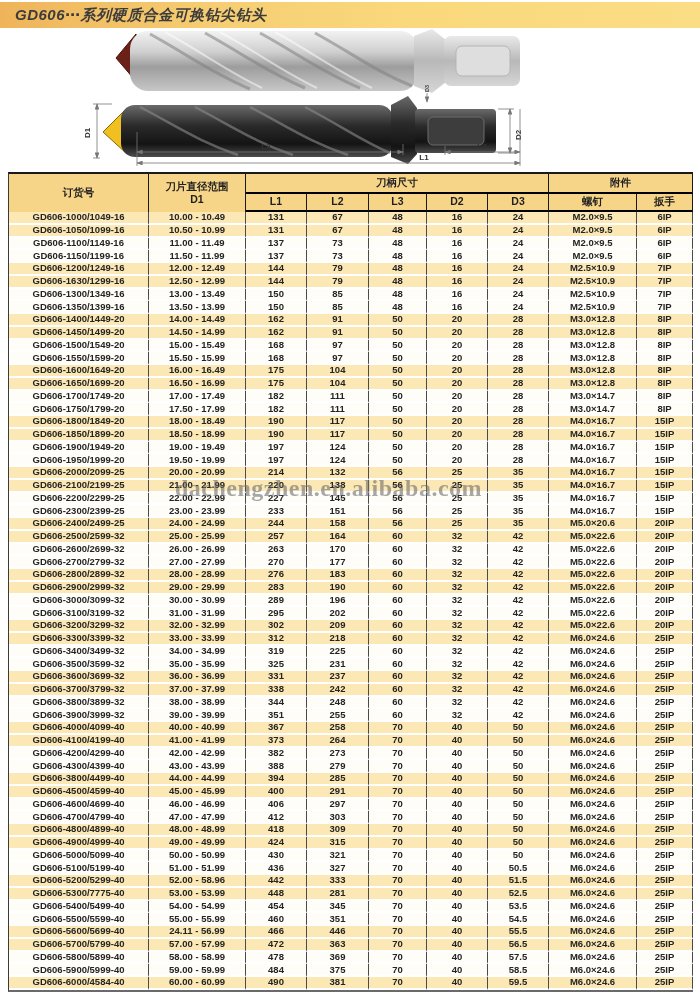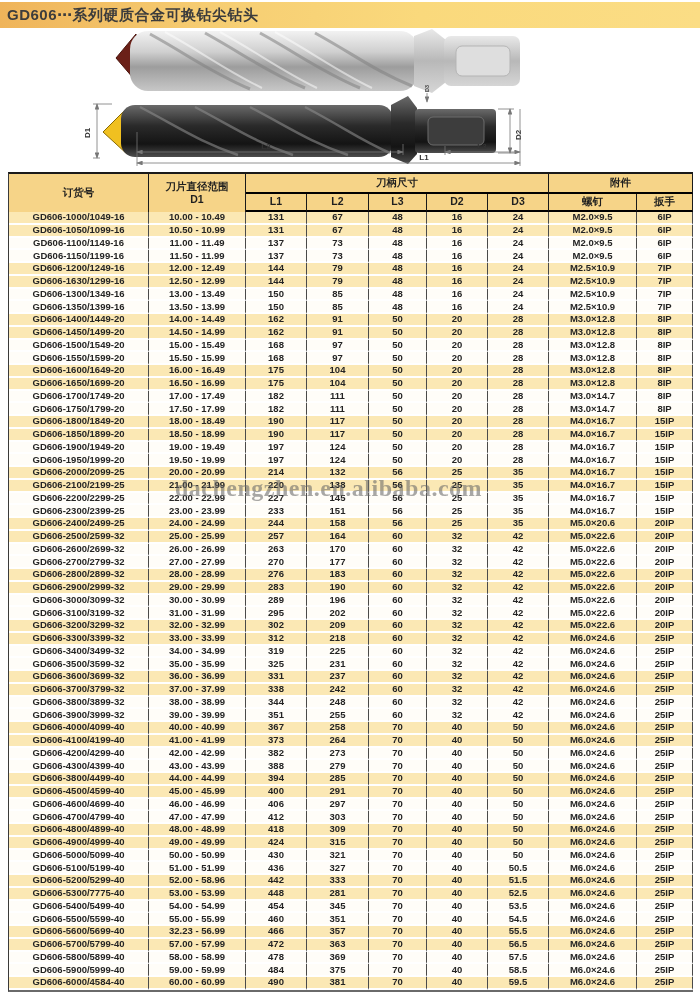--- a/index.html
+++ b/index.html
@@ -5,21 +5,21 @@
   html,body{margin:0;padding:0;}
   body{
     width:700px;height:1000px;position:relative;background:#ffffff;
     font-family:"Liberation Sans","DejaVu Sans",sans-serif;color:#222;
     overflow:hidden;
   }
   .titlebar{
     position:absolute;top:2px;left:0;width:700px;height:26px;
     background:linear-gradient(90deg,#efb45a 0%,#f6cd72 30%,#fad97c 60%,#fbdd85 100%);
     color:#3c3c3c;font-weight:bold;font-size:15px;line-height:26px;
-    padding-left:7px;box-sizing:border-box;letter-spacing:.5px;
+    padding-left:15px;box-sizing:border-box;letter-spacing:.5px;font-style:italic;
   }
   .drawings{position:absolute;top:28px;left:0;width:700px;height:144px;}
   .watermark{
     position:absolute;left:175px;top:475px;z-index:5;
     font-size:24px;font-weight:bold;letter-spacing:.5px;
     color:rgba(105,105,105,0.58);white-space:nowrap;pointer-events:none;font-family:Liberation Serif, serif;
   }
   table.spec{
     position:absolute;left:8px;top:172px;width:684px;
     border-collapse:separate;border-spacing:0;table-layout:fixed;
@@ -778,23 +778,23 @@
     <td>460</td>
     <td>351</td>
     <td>70</td>
     <td>40</td>
     <td>54.5</td>
     <td>M6.0×24.6</td>
     <td>25IP</td>
   </tr>
       <tr class="y">
     <td>GD606-5600/5699-40</td>
-    <td>32.23 - 56.99</td>
+    <td>24.11 - 56.99</td>
     <td>466</td>
-    <td>357</td>
+    <td>446</td>
     <td>70</td>
     <td>40</td>
     <td>55.5</td>
     <td>M6.0×24.6</td>
     <td>25IP</td>
   </tr>
       <tr class="y">
     <td>GD606-5700/5799-40</td>
     <td>57.00 - 57.99</td>
     <td>472</td>

